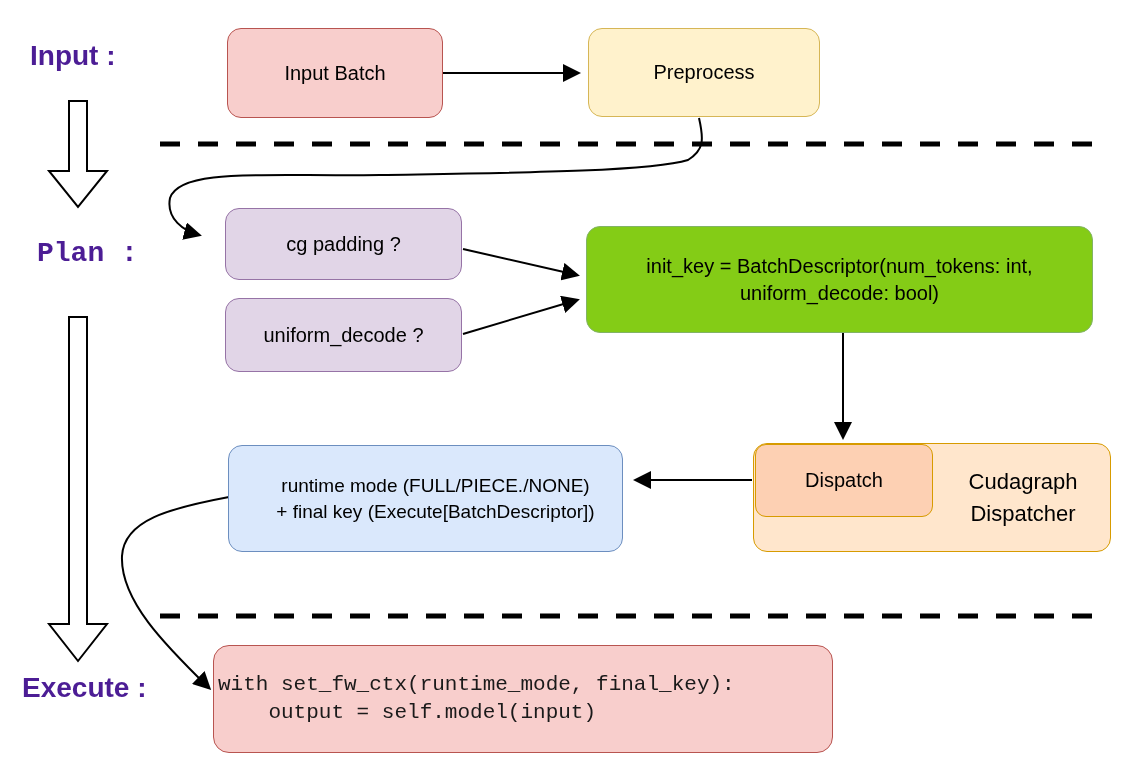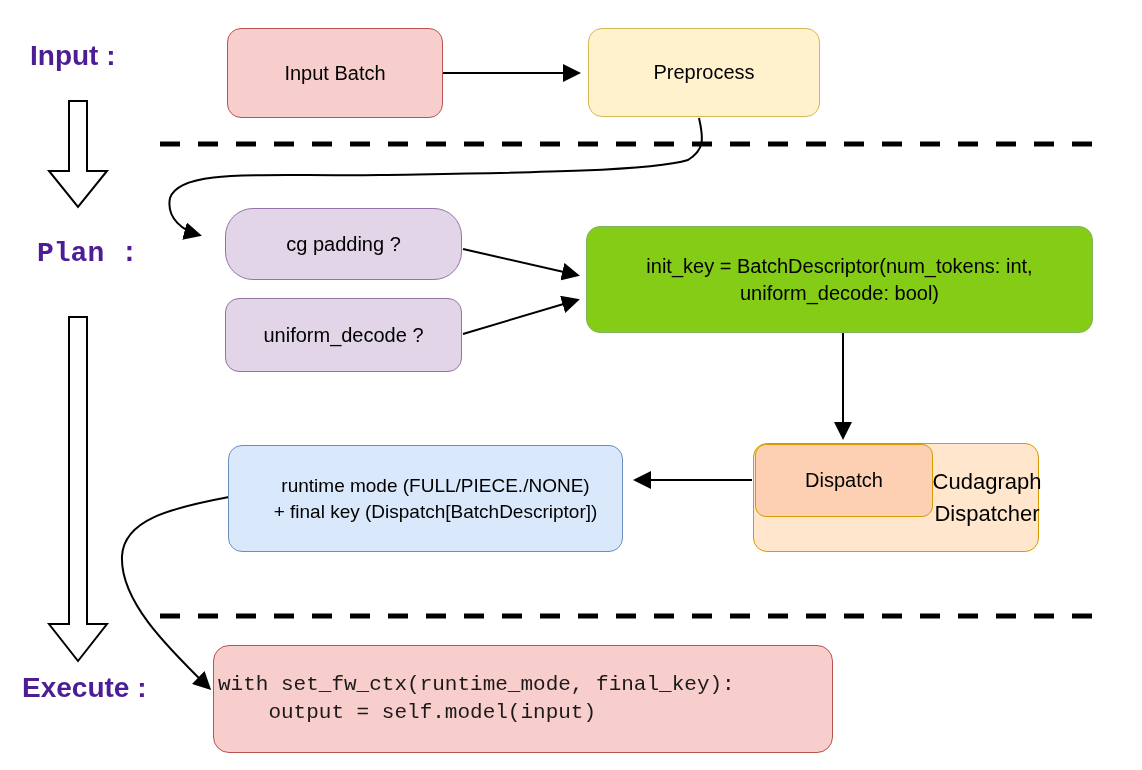--- a/index.html
+++ b/index.html
@@ -102,47 +102,47 @@
   <div class="section-label" style="left:22px;top:672px;">Execute :</div>
 
   <div class="node red" style="left:227px;top:28px;width:216px;height:90px;">
     <span class="line">Input Batch</span>
   </div>
 
   <div class="node yellow" style="left:588px;top:28px;width:232px;height:89px;">
     <span class="line">Preprocess</span>
   </div>
 
-  <div class="node purple" style="left:225px;top:208px;width:237px;height:72px;border-radius:28px;">
+  <div class="node purple" style="left:225px;top:208px;width:237px;height:72px;">
     <span class="line">cg padding ?</span>
   </div>
 
   <div class="node purple" style="left:225px;top:298px;width:237px;height:74px;">
     <span class="line">uniform_decode ?</span>
   </div>
 
   <div class="node green" id="node-init-key" style="left:586px;top:226px;width:507px;height:107px;">
     <span class="line">init_key = BatchDescriptor(num_tokens: int,</span>
     <span class="line">uniform_decode: bool)</span>
   </div>
 
-  <div class="node orange" id="node-cudagraph" style="left:753px;top:443px;width:286px;height:109px;">
+  <div class="node orange" id="node-cudagraph" style="left:753px;top:443px;width:358px;height:109px;">
     <div class="cg-label">
       <span class="line">Cudagraph</span>
       <span class="line">Dispatcher</span>
     </div>
   </div>
 
   <div class="node salmon" style="left:755px;top:444px;width:178px;height:73px;">
     <span class="line">Dispatch</span>
   </div>
 
   <div class="node blue" id="node-runtime" style="left:228px;top:445px;width:395px;height:107px;">
     <span class="line">runtime mode (FULL/PIECE./NONE)</span>
-    <span class="line">+ final key (Dispatch[BatchDescriptor])</span>
+    <span class="line">+ final key (Execute[BatchDescriptor])</span>
   </div>
 
   <div class="node red" id="node-code" style="left:213px;top:645px;width:620px;height:108px;">
     <span class="line">with set_fw_ctx(runtime_mode, final_key):</span>
     <span class="line">    output = self.model(input)</span>
   </div>
 
 </div>
 
 </body></html>

